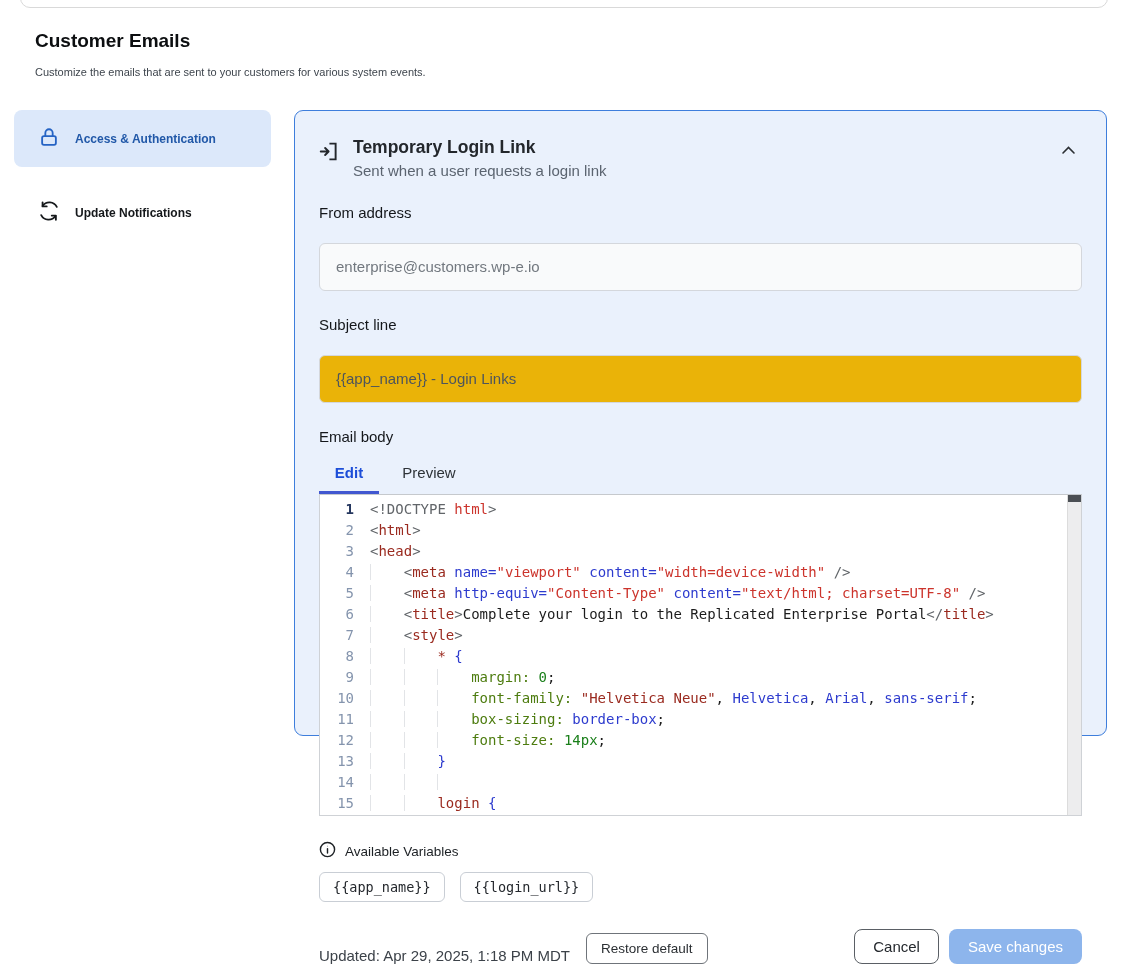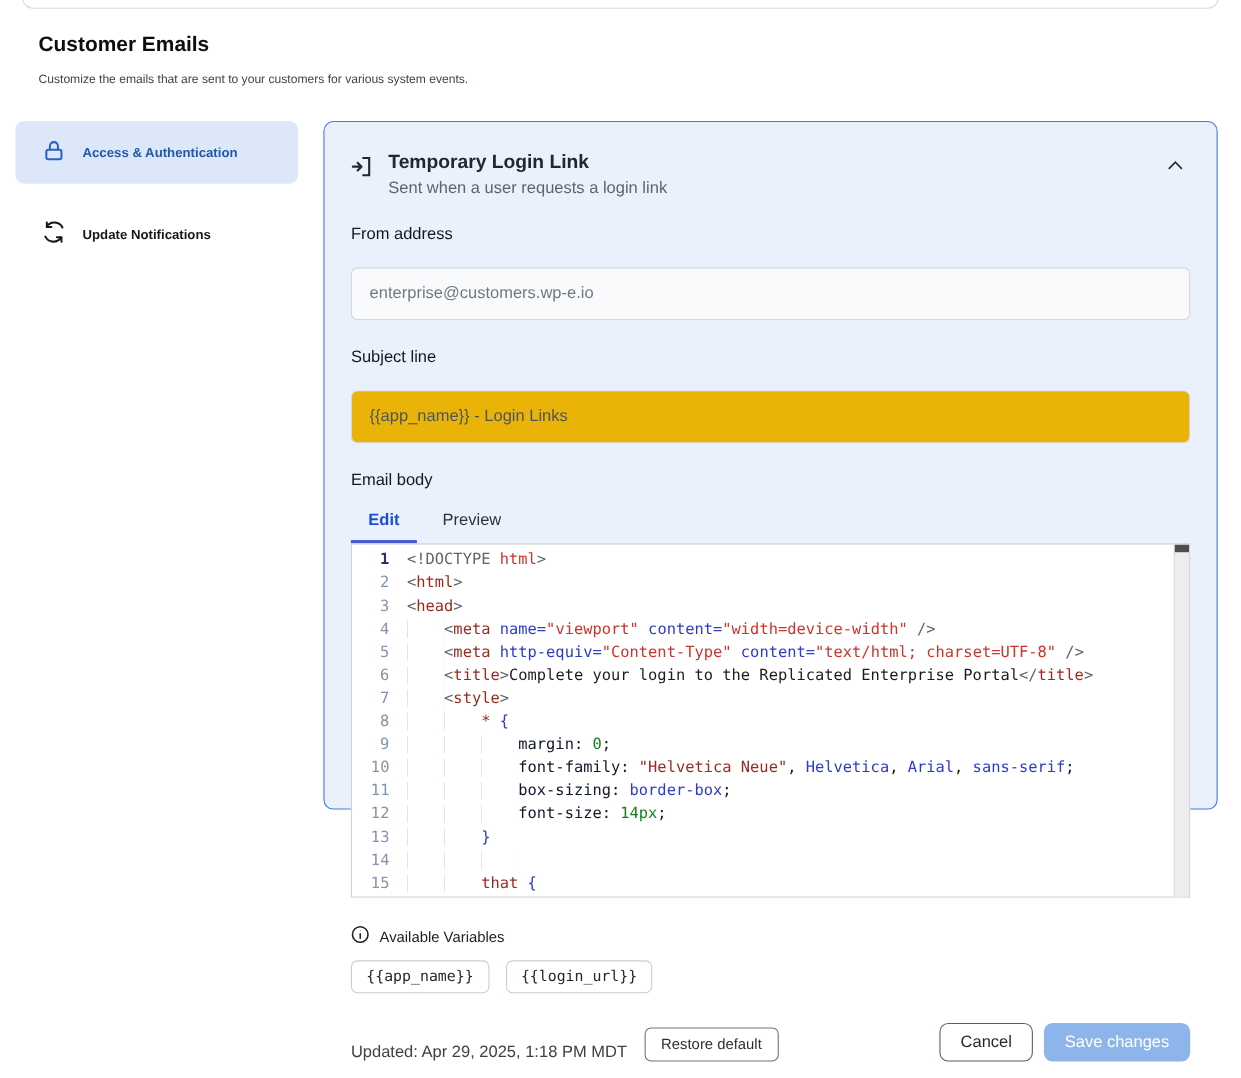--- a/index.html
+++ b/index.html
@@ -53,21 +53,21 @@
   .ed-inner { padding-top:4px; }
   .crow { display:flex; white-space:pre; }
   .lnum { flex:0 0 34px; text-align:right; color:#8494ad; user-select:none; }
   .crow.first .lnum { color:#24365e; font-weight:700; }
   .lcode { padding-left:16px; }
   .ind { background:repeating-linear-gradient(to right,#e2e4e7 0,#e2e4e7 1px,transparent 1px,transparent 4ch); }
   .tk-g { color:#616569; }         
   .tk-t { color:#9a2a1f; }         
   .tk-s { color:#cc342c; }         
   .tk-a { color:#2d3bce; }         
-  .tk-p { color:#0f172a; }         
+  .tk-p { color:#4d7c0f; }         
   .tk-n { color:#1a7f1a; }         
   .tk-k { color:#2d3bce; }         
   .tk-x { color:#1c1c1c; }         
   .scrollbar { position:absolute; top:0; right:0; bottom:0; width:14px;
     background:#ededee; border-left:1px solid #dcdcdc; }
   .scroll-thumb { position:absolute; top:0; left:0; right:0; height:7px; background:#4b4f54; }
 
   
   .vars-row { display:flex; align-items:center; gap:9px; margin-top:25px; }
   .vars-label { font-size:13.5px; color:#1c2024; }
@@ -160,21 +160,21 @@
           <div class="crow"><span class="lnum">5</span><span class="lcode"><span class="ind">    </span><span class="tk-g">&lt;</span><span class="tk-t">meta</span><span class="tk-x"> </span><span class="tk-a">http-equiv=</span><span class="tk-s">"Content-Type"</span><span class="tk-x"> </span><span class="tk-a">content=</span><span class="tk-s">"text/html; charset=UTF-8"</span><span class="tk-x"> </span><span class="tk-g">/&gt;</span></span></div>
           <div class="crow"><span class="lnum">6</span><span class="lcode"><span class="ind">    </span><span class="tk-g">&lt;</span><span class="tk-t">title</span><span class="tk-g">&gt;</span><span class="tk-x">Complete your login to the Replicated Enterprise Portal</span><span class="tk-g">&lt;/</span><span class="tk-t">title</span><span class="tk-g">&gt;</span></span></div>
           <div class="crow"><span class="lnum">7</span><span class="lcode"><span class="ind">    </span><span class="tk-g">&lt;</span><span class="tk-t">style</span><span class="tk-g">&gt;</span></span></div>
           <div class="crow"><span class="lnum">8</span><span class="lcode"><span class="ind">        </span><span class="tk-t">* </span><span class="tk-k">{</span></span></div>
           <div class="crow"><span class="lnum">9</span><span class="lcode"><span class="ind">            </span><span class="tk-p">margin:</span><span class="tk-x"> </span><span class="tk-n">0</span><span class="tk-x">;</span></span></div>
           <div class="crow"><span class="lnum">10</span><span class="lcode"><span class="ind">            </span><span class="tk-p">font-family:</span><span class="tk-x"> </span><span class="tk-t">"Helvetica Neue"</span><span class="tk-x">, </span><span class="tk-k">Helvetica</span><span class="tk-x">, </span><span class="tk-k">Arial</span><span class="tk-x">, </span><span class="tk-k">sans-serif</span><span class="tk-x">;</span></span></div>
           <div class="crow"><span class="lnum">11</span><span class="lcode"><span class="ind">            </span><span class="tk-p">box-sizing:</span><span class="tk-x"> </span><span class="tk-k">border-box</span><span class="tk-x">;</span></span></div>
           <div class="crow"><span class="lnum">12</span><span class="lcode"><span class="ind">            </span><span class="tk-p">font-size:</span><span class="tk-x"> </span><span class="tk-n">14px</span><span class="tk-x">;</span></span></div>
           <div class="crow"><span class="lnum">13</span><span class="lcode"><span class="ind">        </span><span class="tk-k">}</span></span></div>
           <div class="crow"><span class="lnum">14</span><span class="lcode"><span class="ind">            </span></span></div>
-          <div class="crow"><span class="lnum">15</span><span class="lcode"><span class="ind">        </span><span class="tk-t">that </span><span class="tk-k">{</span></span></div>
+          <div class="crow"><span class="lnum">15</span><span class="lcode"><span class="ind">        </span><span class="tk-t">login </span><span class="tk-k">{</span></span></div>
           <div class="crow"><span class="lnum">16</span><span class="lcode"></span></div>
         </div>
       <div class="scrollbar">
         <div class="scroll-thumb"></div>
       </div>
     </div>
 
     <div class="vars-row">
       <span>
         <svg width="17" height="17" viewBox="0 0 24 24" fill="none" stroke="#1c2024" stroke-width="2">

